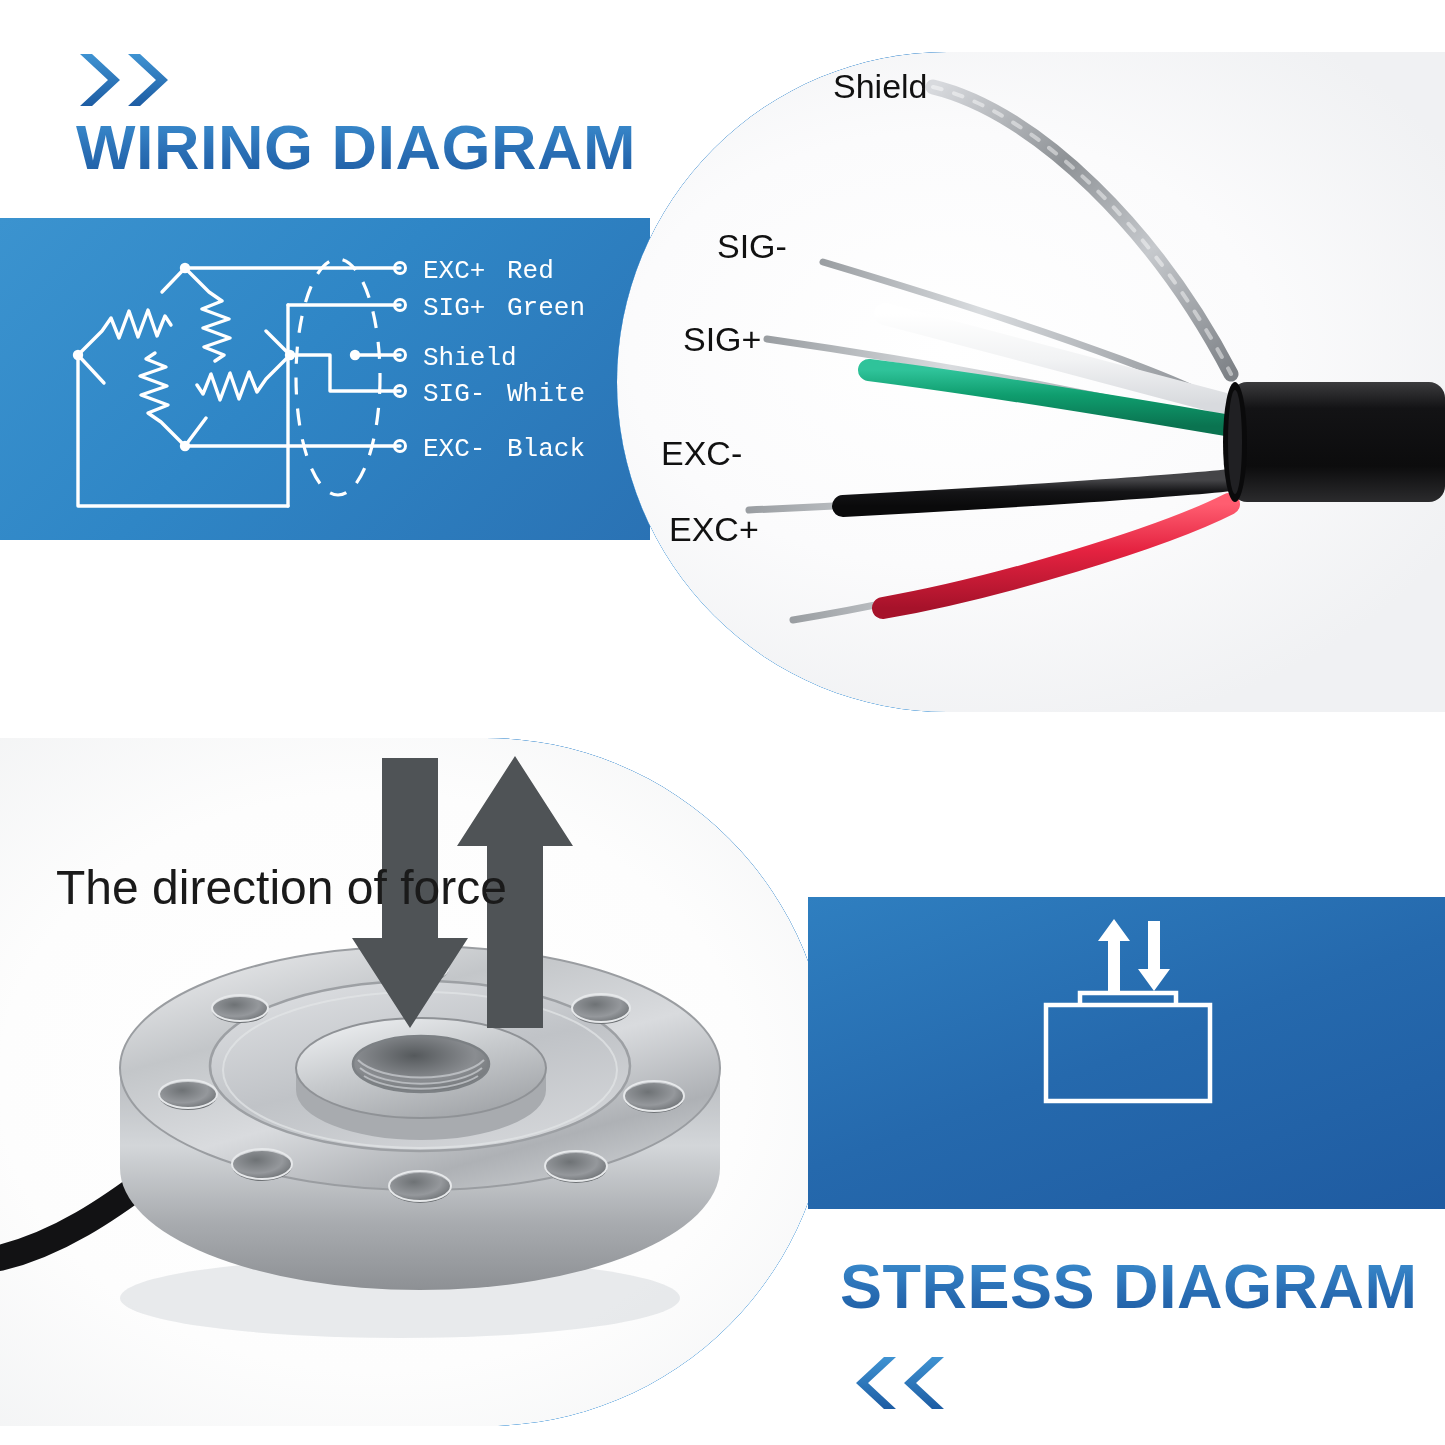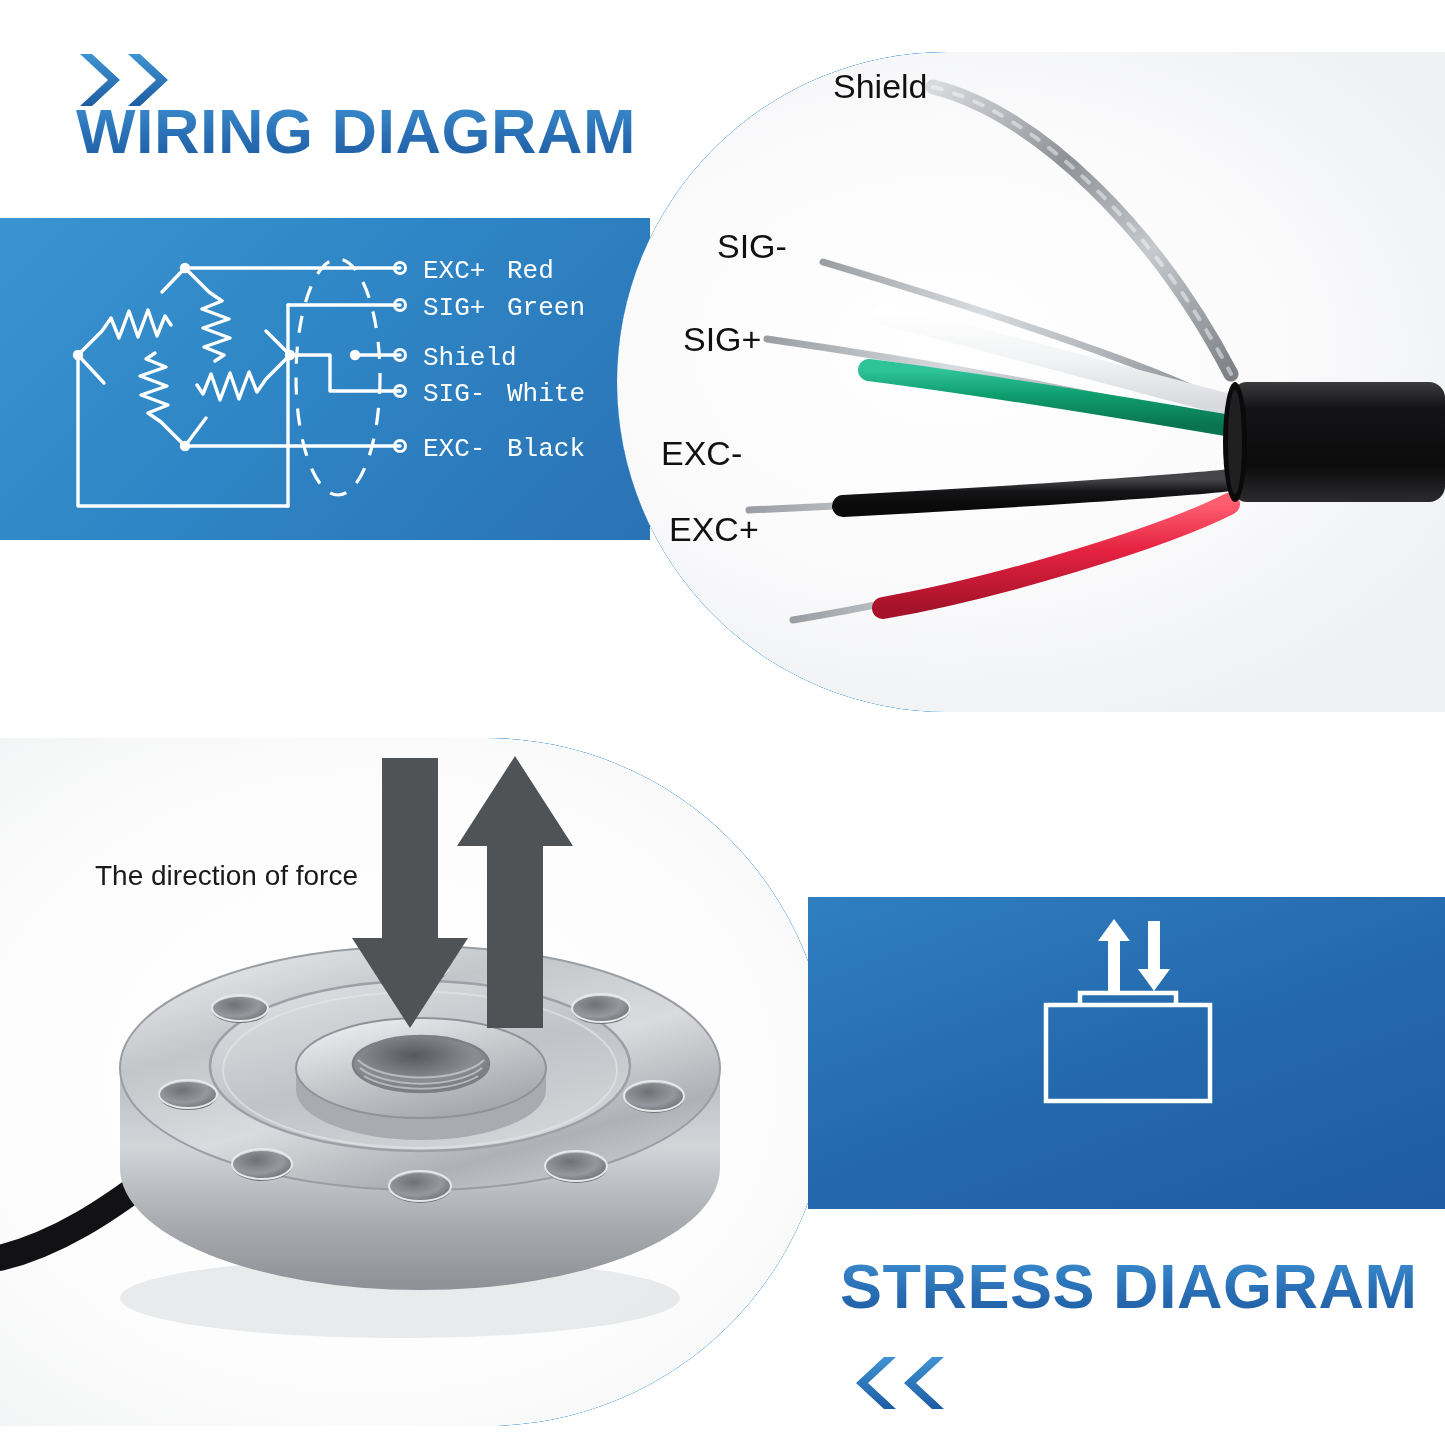--- a/index.html
+++ b/index.html
@@ -6,21 +6,21 @@
   body{width:1445px;height:1445px;position:relative;overflow:hidden;
        font-family:"Liberation Sans",sans-serif;}
 
   .panel{position:absolute;}
 
   
   #wiring-title-block{left:0;top:0;width:700px;height:218px;}
   .chevrons-right{position:absolute;left:78px;top:52px;width:120px;height:56px;}
   .chev{position:absolute;top:0;width:44px;height:56px;}
   .chev svg{display:block;}
-  #wiring-title{position:absolute;left:76px;top:100px;
+  #wiring-title{position:absolute;left:76px;top:116px;
       font-size:63px;font-weight:bold;letter-spacing:.5px;line-height:1;
       background:linear-gradient(180deg,#3c8fd0 0%,#2a6fb5 55%,#1d5ca3 100%);
       -webkit-background-clip:text;background-clip:text;color:transparent;
       white-space:nowrap;}
 
   
   #wiring-circuit-panel{left:0;top:218px;width:650px;height:322px;
       background:linear-gradient(135deg,#3b93cf 0%,#2f86c6 45%,#2a72b4 100%);
       overflow:hidden;}
   #bridge-svg{position:absolute;left:0;top:0;}
@@ -38,22 +38,22 @@
   .wire-label{position:absolute;color:#111;font-size:34px;white-space:nowrap;
       font-family:"Liberation Sans",sans-serif;}
 
   
   #loadcell-photo-panel{left:0;top:738px;width:830px;height:688px;
       border-radius:0 344px 344px 0;overflow:hidden;background:#fff;
       box-shadow: inset -7px 0 0 0 #2f84cd, inset 0 7px 0 0 #2f84cd, inset 0 -7px 0 0 #3aa0e8;}
   #loadcell-inner{position:absolute;inset:0;border-radius:0 344px 344px 0;overflow:hidden;
       background:radial-gradient(ellipse 75% 70% at 45% 50%, #ffffff 0%, #fdfdfd 60%, #f2f3f4 100%);}
   #loadcell-svg{position:absolute;left:0;top:0;}
-  #force-label{position:absolute;left:56px;top:860px;font-size:28px;color:#1a1a1a;
-      white-space:nowrap;margin-left:39px;}
+  #force-label{position:absolute;left:56px;top:860px;font-size:48px;color:#1a1a1a;
+      white-space:nowrap;}
 
   
   #stress-blue-panel{left:808px;top:897px;width:637px;height:312px;
       background:linear-gradient(160deg,#2f7fc0 0%,#2569ad 50%,#1f5ba1 100%);
       overflow:hidden;}
   #stress-icon-svg{position:absolute;left:196px;top:20px;}
 
   #stress-title-block{left:808px;top:1225px;width:637px;height:220px;margin-top:20px;}
   #stress-title{position:absolute;left:32px;top:10px;
       font-size:63px;font-weight:bold;letter-spacing:.5px;line-height:1;

